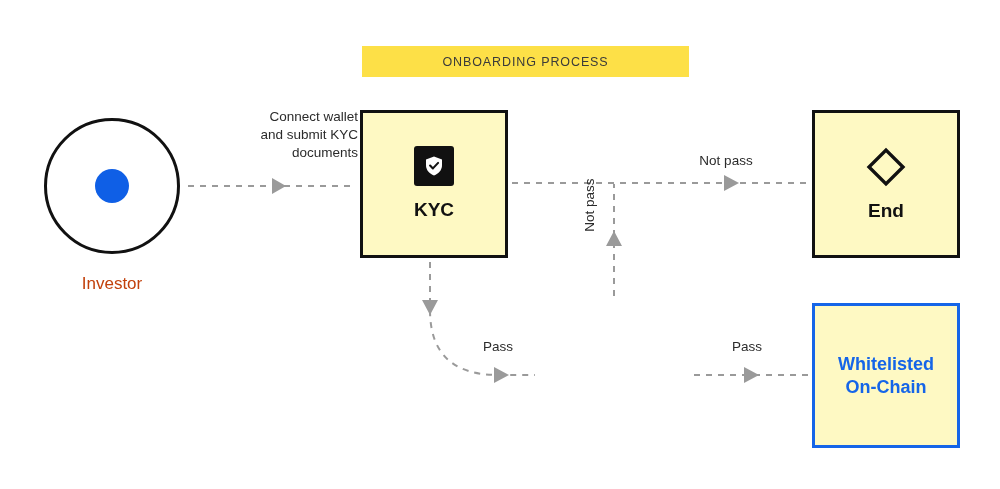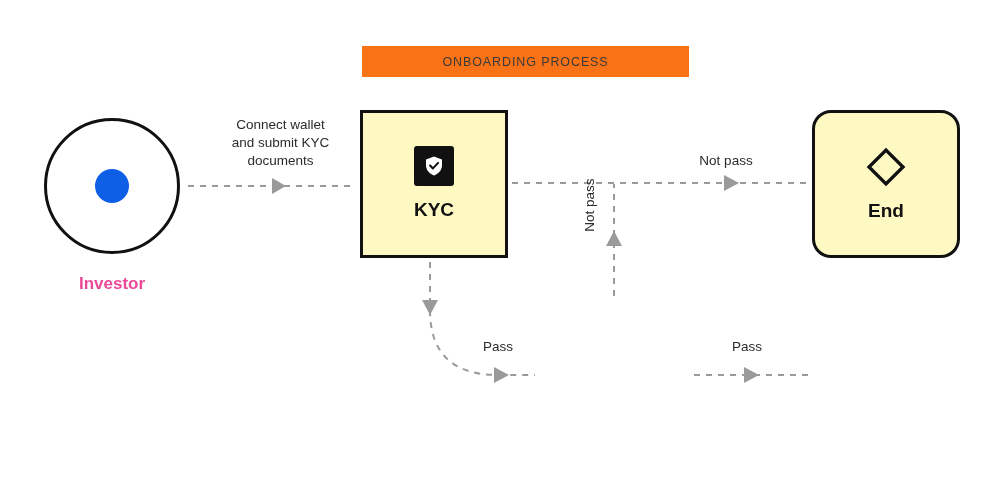--- a/index.html
+++ b/index.html
@@ -19,21 +19,21 @@
     overflow: hidden;
   }
 
   
   #banner {
     position: absolute;
     left: 362px;
     top: 46px;
     width: 327px;
     height: 31px;
-    background: #f97316;
+    background: #fde047;
     display: flex;
     align-items: center;
     justify-content: center;
   }
   #banner .banner-text {
     font-size: 12.5px;
     letter-spacing: 0.9px;
     color: #3a3a3a;
     font-family: "Liberation Sans", sans-serif;
   }
@@ -70,22 +70,22 @@
     border-radius: 50%;
     background: #0f5fe6;
   }
   #investor-label {
     position: absolute;
     left: 22px;
     top: 274px;
     width: 180px;
     text-align: center;
     font-size: 17px;
-    font-weight: bold;
-    color: #ec4899;
+    font-weight: normal;
+    color: #c2410c;
   }
 
   
   .node-box {
     position: absolute;
     box-sizing: border-box;
     background: #fef9c3;
     border: 3.5px solid #111111;
     display: flex;
     flex-direction: column;
@@ -125,33 +125,33 @@
     height: 44px;
     display: flex;
     align-items: center;
     justify-content: center;
     margin-bottom: 10px;
   }
 
   
   #node-kyc  { left: 360px; top: 110px; width: 148px; height: 148px; }
   #node-kyt  { left: 539px; top: 299px; width: 151px; height: 148px; }
-  #node-end  { left: 812px; top: 110px; width: 148px; height: 148px; border-radius: 19px; }
+  #node-end  { left: 812px; top: 110px; width: 148px; height: 148px; }
   #node-whitelisted { left: 812px; top: 303px; width: 148px; height: 145px; }
 
   
   .edge-label {
     position: absolute;
     font-size: 13.5px;
     color: #2b2b2b;
     line-height: 1.35;
     text-align: center;
     white-space: pre-line;
   }
-  #label-connect   { left: 203px; top: 116px; width: 155px; }
+  #label-connect   { left: 203px; top: 108px; width: 155px; text-align: right; }
   #label-notpass-h { left: 666px; top: 152px; width: 120px; }
   #label-pass-kyt  { left: 452px; top: 338px; width: 92px; }
   #label-pass-wl   { left: 697px; top: 338px; width: 100px; }
   #label-notpass-v {
     left: 545px;
     top: 196px;
     width: 90px;
     transform: rotate(-90deg);
     transform-origin: center center;
     text-align: center;
@@ -203,20 +203,24 @@
 
   <div id="node-end" class="node-box">
     <div class="diamond-icon">
       <svg width="44" height="44" viewBox="0 0 44 44">
         <rect x="10" y="10" width="24" height="24" transform="rotate(45 22 22)" fill="none" stroke="#111111" stroke-width="3.4" stroke-linejoin="miter"></rect>
       </svg>
     </div>
     <div class="node-title">End</div>
   </div>
 
+  <div id="node-whitelisted" class="node-box accent">
+    <div class="node-title accent-text">Whitelisted</div>
+    <div class="node-title accent-text">On-Chain</div>
+  </div>
 
   <div id="label-connect" class="edge-label">Connect wallet
 and submit KYC
 documents</div>
 
   <div id="label-notpass-h" class="edge-label">Not pass</div>
 
   <div id="label-notpass-v" class="edge-label">Not pass</div>
 
   <div id="label-pass-kyt" class="edge-label">Pass</div>

